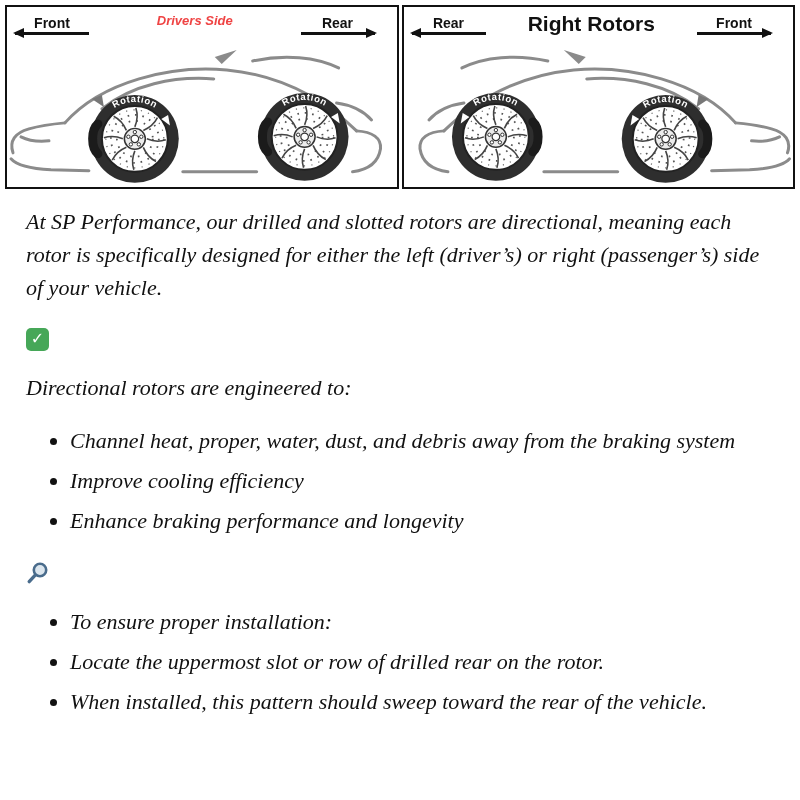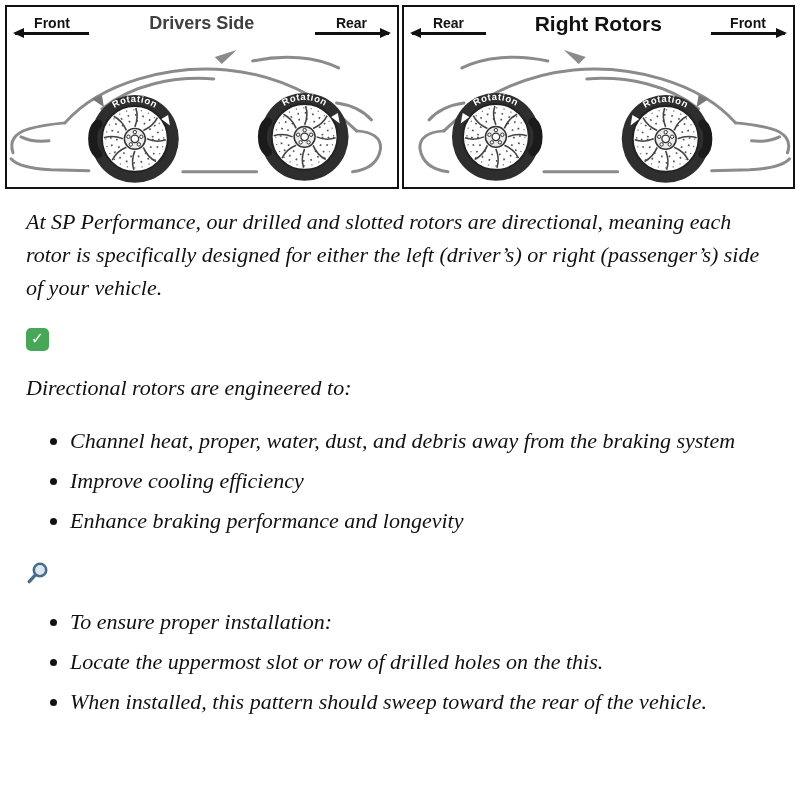--- a/index.html
+++ b/index.html
@@ -1,24 +1,24 @@
 <!DOCTYPE html>
 <html><head>
 <meta charset="utf-8">
 <style>
   html,body{margin:0;padding:0;background:#fff;color:#111;}
   body{width:800px;font-family:"Liberation Serif",serif;}
 
   
   .diagram{display:flex;gap:3px;padding:5px 5px 0 5px;}
   .panel{flex:1;border:2.5px solid #111;background:#fff;min-width:0;}
-  .panel-header{display:flex;align-items:flex-start;justify-content:space-between;padding:6px 8px 0 8px;}
+  .panel-header{display:flex;align-items:flex-start;justify-content:space-between;padding:6px 22px 0 8px;}
   .titles{text-align:center;flex:1;font-family:"Liberation Sans",sans-serif;}
   .panel-title{font-weight:bold;font-size:21px;line-height:1.05;}
-  .panel-subtitle{font-weight:bold;font-size:18px;color:#404040;}
+  .panel-subtitle{font-style:italic;font-weight:bold;font-size:13px;color:#ef4444;}
   .dir{width:74px;text-align:center;font-family:"Liberation Sans",sans-serif;
        font-weight:bold;font-size:14px;padding-top:2px;flex:0 0 auto;}
   .dir-shaft{display:block;height:2.5px;background:#111;position:relative;margin-top:1px;}
   .dir-shaft .head{position:absolute;top:50%;transform:translateY(-50%);width:0;height:0;
        border-top:5.5px solid transparent;border-bottom:5.5px solid transparent;}
   .point-left .head{left:-2px;border-right:11px solid #111;}
   .point-right .head{right:-2px;border-left:11px solid #111;}
   .car-svg{display:block;width:100%;height:auto;}
   .rot-text{fill:#fff;font-family:"Liberation Sans",sans-serif;font-size:9.5px;
        font-weight:bold;letter-spacing:.6px;}
@@ -167,18 +167,18 @@
 
     <div class="sec-heading">
       <svg class="mag-icon" width="24" height="24" viewBox="0 0 24 24">
         <circle cx="14" cy="9" r="6.2" fill="#dce6ee" stroke="#4a6c8c" stroke-width="2.6"></circle>
         <line x1="9.2" y1="14.2" x2="3.2" y2="20.6" stroke="#4a6c8c" stroke-width="3.4" stroke-linecap="round"></line>
       </svg>
     </div>
 
     <ul class="blist">
       <li>To ensure proper installation:</li>
-      <li>Locate the uppermost slot or row of drilled holes on the this.</li>
+      <li>Locate the uppermost slot or row of drilled rear on the rotor.</li>
       <li>When installed, this pattern should sweep toward the rear of the vehicle.</li>
     </ul>
 
   </div>
 </div>
 
 </body></html>

